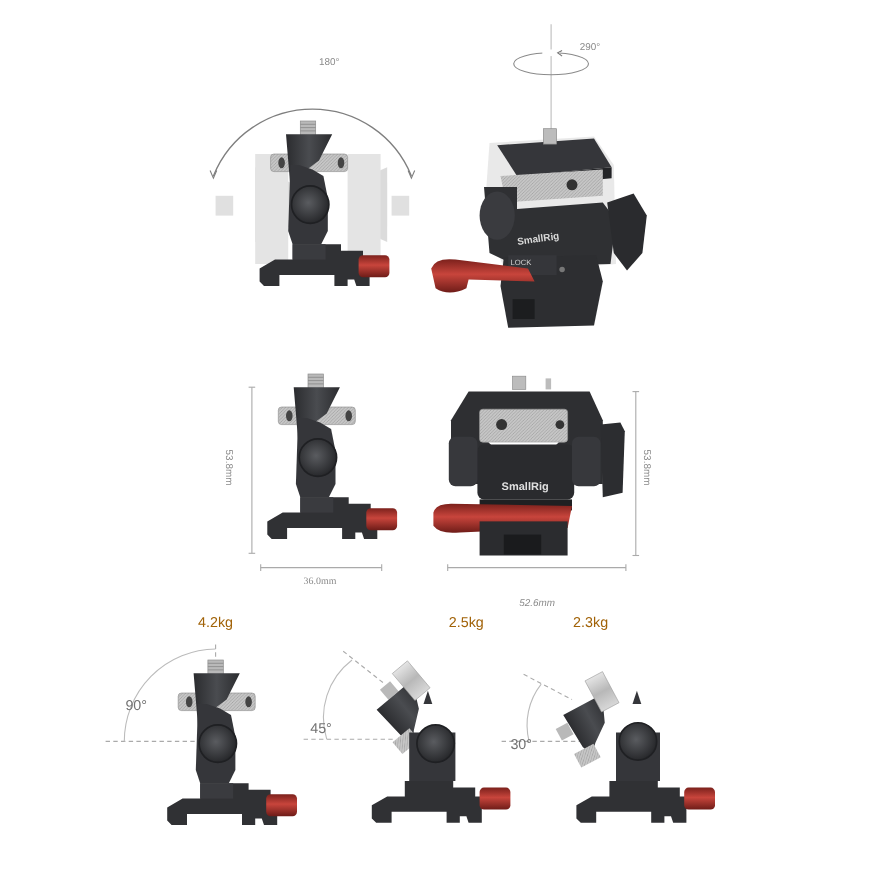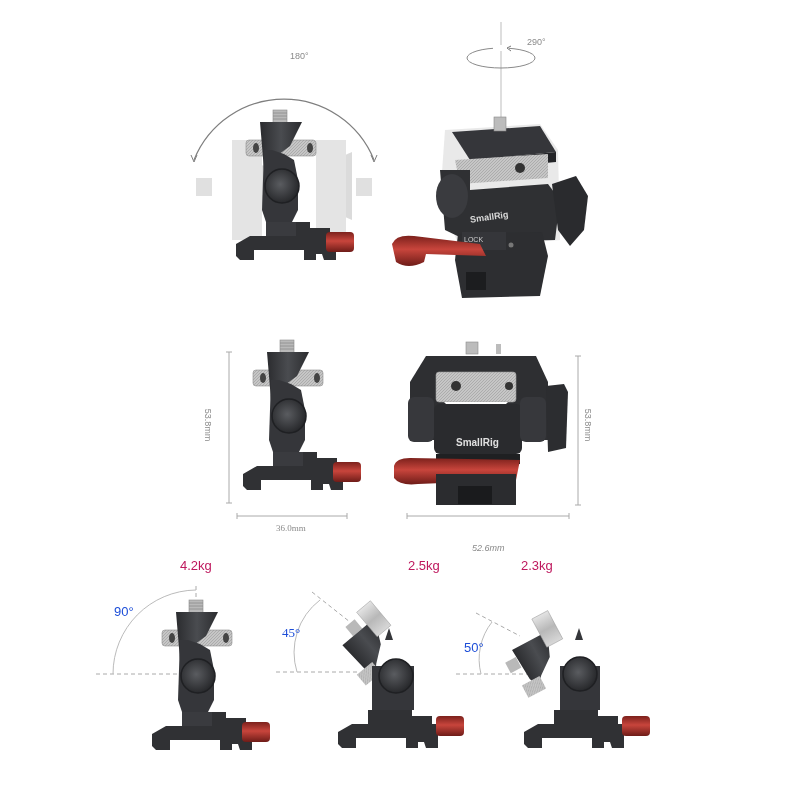--- a/index.html
+++ b/index.html
@@ -1,22 +1,22 @@
 <!DOCTYPE html>
 <html><head>
 <meta charset="utf-8">
 <style>
   html, body { margin: 0; padding: 0; background: #ffffff; }
   body { width: 800px; height: 800px; position: relative; overflow: hidden;
          font-family: "Liberation Sans", "DejaVu Sans", sans-serif; color: #6a6a6a; }
   .canvas { position: absolute; left: 0; top: 0; width: 800px; height: 800px; }
   .label { position: absolute; font-size: 12px; color: #6b6b6b; white-space: nowrap; }
   .label.sm { font-size: 9px; color: #8a8a8a; }
-  .label.kg { font-size: 13px; color: #be185d; }
-  .label.deg { font-size: 13px; color: #1d4ed8; }
+  .label.kg { font-size: 13px; color: #a16207; }
+  .label.deg { font-size: 13px; color: #737373; margin-top: 29px; }
   .vlabel { position: absolute; font-size: 9px; color: #8a8a8a; transform: rotate(90deg); transform-origin: center center; white-space: nowrap; }
   svg { position: absolute; left: 0; top: 0; }
 </style>
 </head>
 <body>
 
 <div class="canvas">
 
   <svg width="800" height="800" viewBox="0 0 800 800">
     <defs>
@@ -197,16 +197,16 @@
 
   <span class="vlabel" style="left:192px; top:420px;">53.8mm</span>
   <span class="label sm" style="left:276px; top:523px;font-family:Liberation Serif, serif;">36.0mm</span>
   <span class="vlabel" style="left:572px; top:420px;">53.8mm</span>
   <span class="label sm" style="left:472px; top:543px;font-style:italic;">52.6mm</span>
   <span class="label" style="left:456px; top:437px; color:#e0e0e0; font-weight:bold; font-size:10px;">SmallRig</span>
 
   <span class="label kg" style="left:180px; top:558px;">4.2kg</span>
   <span class="label deg" style="left:114px; top:604px;">90°</span>
   <span class="label kg" style="left:360px; top:558px;margin-left:48px;">2.5kg</span>
-  <span class="label deg" style="left:282px; top:625px;font-family:Liberation Serif, serif;">45°</span>
+  <span class="label deg" style="left:282px; top:625px;">45°</span>
   <span class="label kg" style="left:521px; top:558px;">2.3kg</span>
-  <span class="label deg" style="left:464px; top:640px;">50°</span>
+  <span class="label deg" style="left:464px; top:640px;">30°</span>
 </div>
 
 </body></html>

